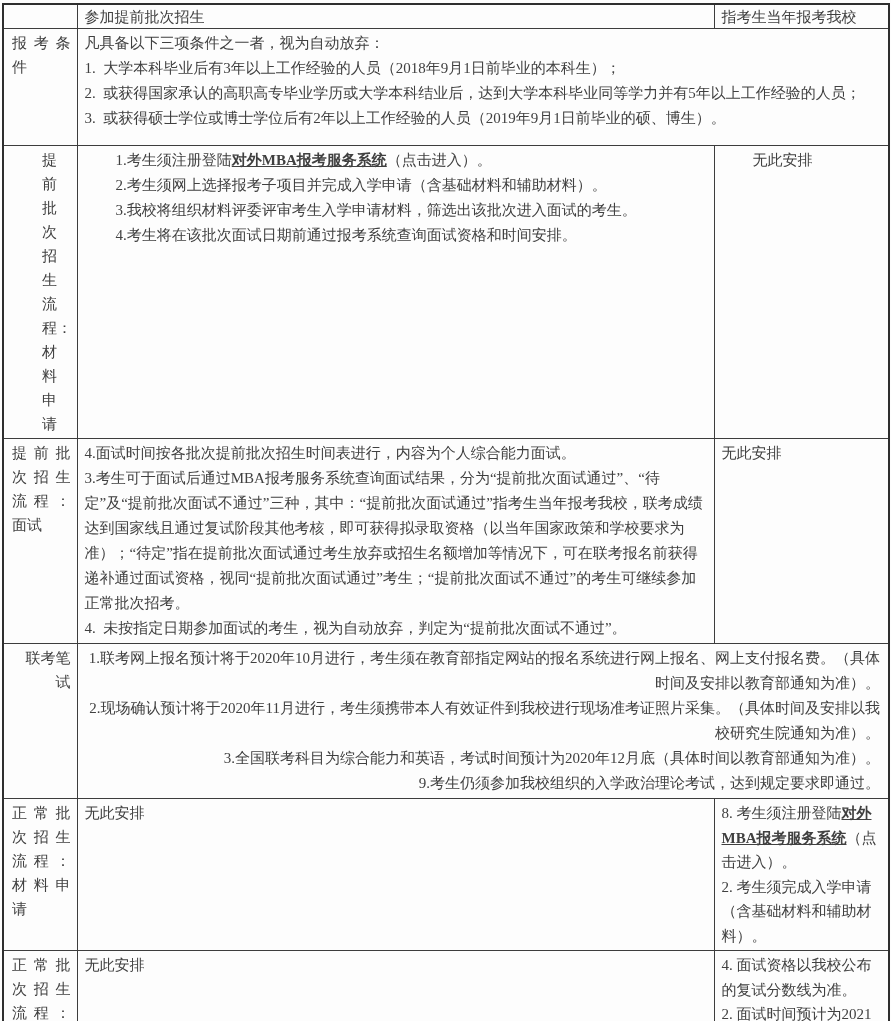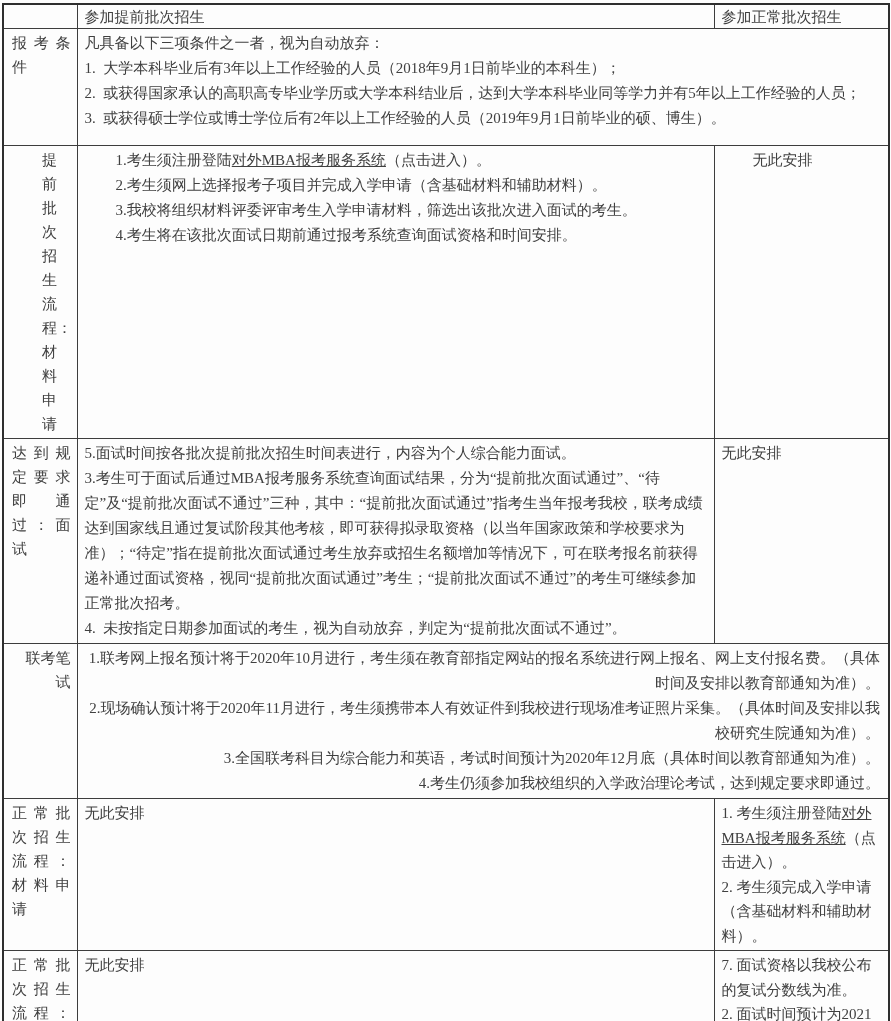--- a/index.html
+++ b/index.html
@@ -42,41 +42,41 @@
   td.lab {
     text-align: justify;
     text-justify: inter-character;
     line-height: 24px;
     padding: 2px 6px 2px 8px;
   }
   td.c3cell { line-height: 24.5px; }
   p { margin: 0; }
   a.syslink {
     color: inherit;
-    font-weight: normal;
+    font-weight: bold;
     text-decoration: underline;
     cursor: pointer;
   }
 </style>
 </head>
 <body>
 
 <div class="page">
   <table class="tbl">
     <colgroup>
         <col class="c1">
         <col class="c2">
         <col class="c3">
       </colgroup>
     <tbody>
 
       <tr class="r-head">
         <td class="lab"></td>
         <td>参加提前批次招生</td>
-        <td>参加正常批次招生</td>
+        <td>指考生当年报考我校</td>
       </tr>
 
       <tr class="r0">
         <td class="lab">报考条件</td>
         <td colspan="2">
           <p>凡具备以下三项条件之一者，视为自动放弃：</p>
           <p>1. 大学本科毕业后有3年以上工作经验的人员（2018年9月1日前毕业的本科生）；</p>
           <p>2. 或获得国家承认的高职高专毕业学历或大学本科结业后，达到大学本科毕业同等学力并有5年以上工作经验的人员；</p>
           <p>3. 或获得硕士学位或博士学位后有2年以上工作经验的人员（2019年9月1日前毕业的硕、博生）。</p>
         </td>
@@ -87,53 +87,53 @@
         <td>
           <p><span>1.考生须注册登陆</span><a class="syslink">对外MBA报考服务系统</a><span>（点击进入）。</span></p>
           <p>2.考生须网上选择报考子项目并完成入学申请（含基础材料和辅助材料）。</p>
           <p>3.我校将组织材料评委评审考生入学申请材料，筛选出该批次进入面试的考生。</p>
           <p>4.考生将在该批次面试日期前通过报考系统查询面试资格和时间安排。</p>
         </td>
         <td class="c3cell">无此安排</td>
       </tr>
 
       <tr class="r2">
-        <td class="lab">达到规定要求即通过：面试</td>
+        <td class="lab">提前批次招生流程：面试</td>
         <td>
-          <p>5.面试时间按各批次提前批次招生时间表进行，内容为个人综合能力面试。</p>
+          <p>4.面试时间按各批次提前批次招生时间表进行，内容为个人综合能力面试。</p>
           <p>3.考生可于面试后通过MBA报考服务系统查询面试结果，分为“提前批次面试通过”、“待定”及“提前批次面试不通过”三种，其中：“提前批次面试通过”指考生当年报考我校，联考成绩达到国家线且通过复试阶段其他考核，即可获得拟录取资格（以当年国家政策和学校要求为准）；“待定”指在提前批次面试通过考生放弃或招生名额增加等情况下，可在联考报名前获得递补通过面试资格，视同“提前批次面试通过”考生；“提前批次面试不通过”的考生可继续参加正常批次招考。</p>
           <p>4. 未按指定日期参加面试的考生，视为自动放弃，判定为“提前批次面试不通过”。</p>
         </td>
         <td class="c3cell">无此安排</td>
       </tr>
 
       <tr class="r3">
         <td class="lab">联考笔试</td>
         <td colspan="2">
           <p>1.联考网上报名预计将于2020年10月进行，考生须在教育部指定网站的报名系统进行网上报名、网上支付报名费。（具体时间及安排以教育部通知为准）。</p>
           <p>2.现场确认预计将于2020年11月进行，考生须携带本人有效证件到我校进行现场准考证照片采集。（具体时间及安排以我校研究生院通知为准）。</p>
           <p>3.全国联考科目为综合能力和英语，考试时间预计为2020年12月底（具体时间以教育部通知为准）。</p>
-          <p>4.考生仍须参加我校组织的入学政治理论考试，达到规定要求即通过。</p>
+          <p>9.考生仍须参加我校组织的入学政治理论考试，达到规定要求即通过。</p>
         </td>
       </tr>
 
       <tr class="r4">
         <td class="lab">正常批次招生流程：材料申请</td>
         <td>无此安排</td>
         <td class="c3cell">
-          <p><span>1. 考生须注册登陆</span><a class="syslink">对外MBA报考服务系统</a><span>（点击进入）。</span></p>
+          <p><span>8. 考生须注册登陆</span><a class="syslink">对外MBA报考服务系统</a><span>（点击进入）。</span></p>
           <p>2. 考生须完成入学申请（含基础材料和辅助材料）。</p>
         </td>
       </tr>
 
       <tr class="r5">
         <td class="lab">正常批次招生流程：面试</td>
         <td>无此安排</td>
         <td class="c3cell">
-          <p>7. 面试资格以我校公布的复试分数线为准。</p>
+          <p>4. 面试资格以我校公布的复试分数线为准。</p>
           <p>2. 面试时间预计为2021年3月（具体时间及安排以我校研究生院通知为准），内容为个人综合能力面试。</p>
           <p>3. 根据考生的笔试成绩和面试成绩加权排名后择优录取。</p>
         </td>
       </tr>
 
     </tbody>
   </table>
 </div>
 
 </body></html>

